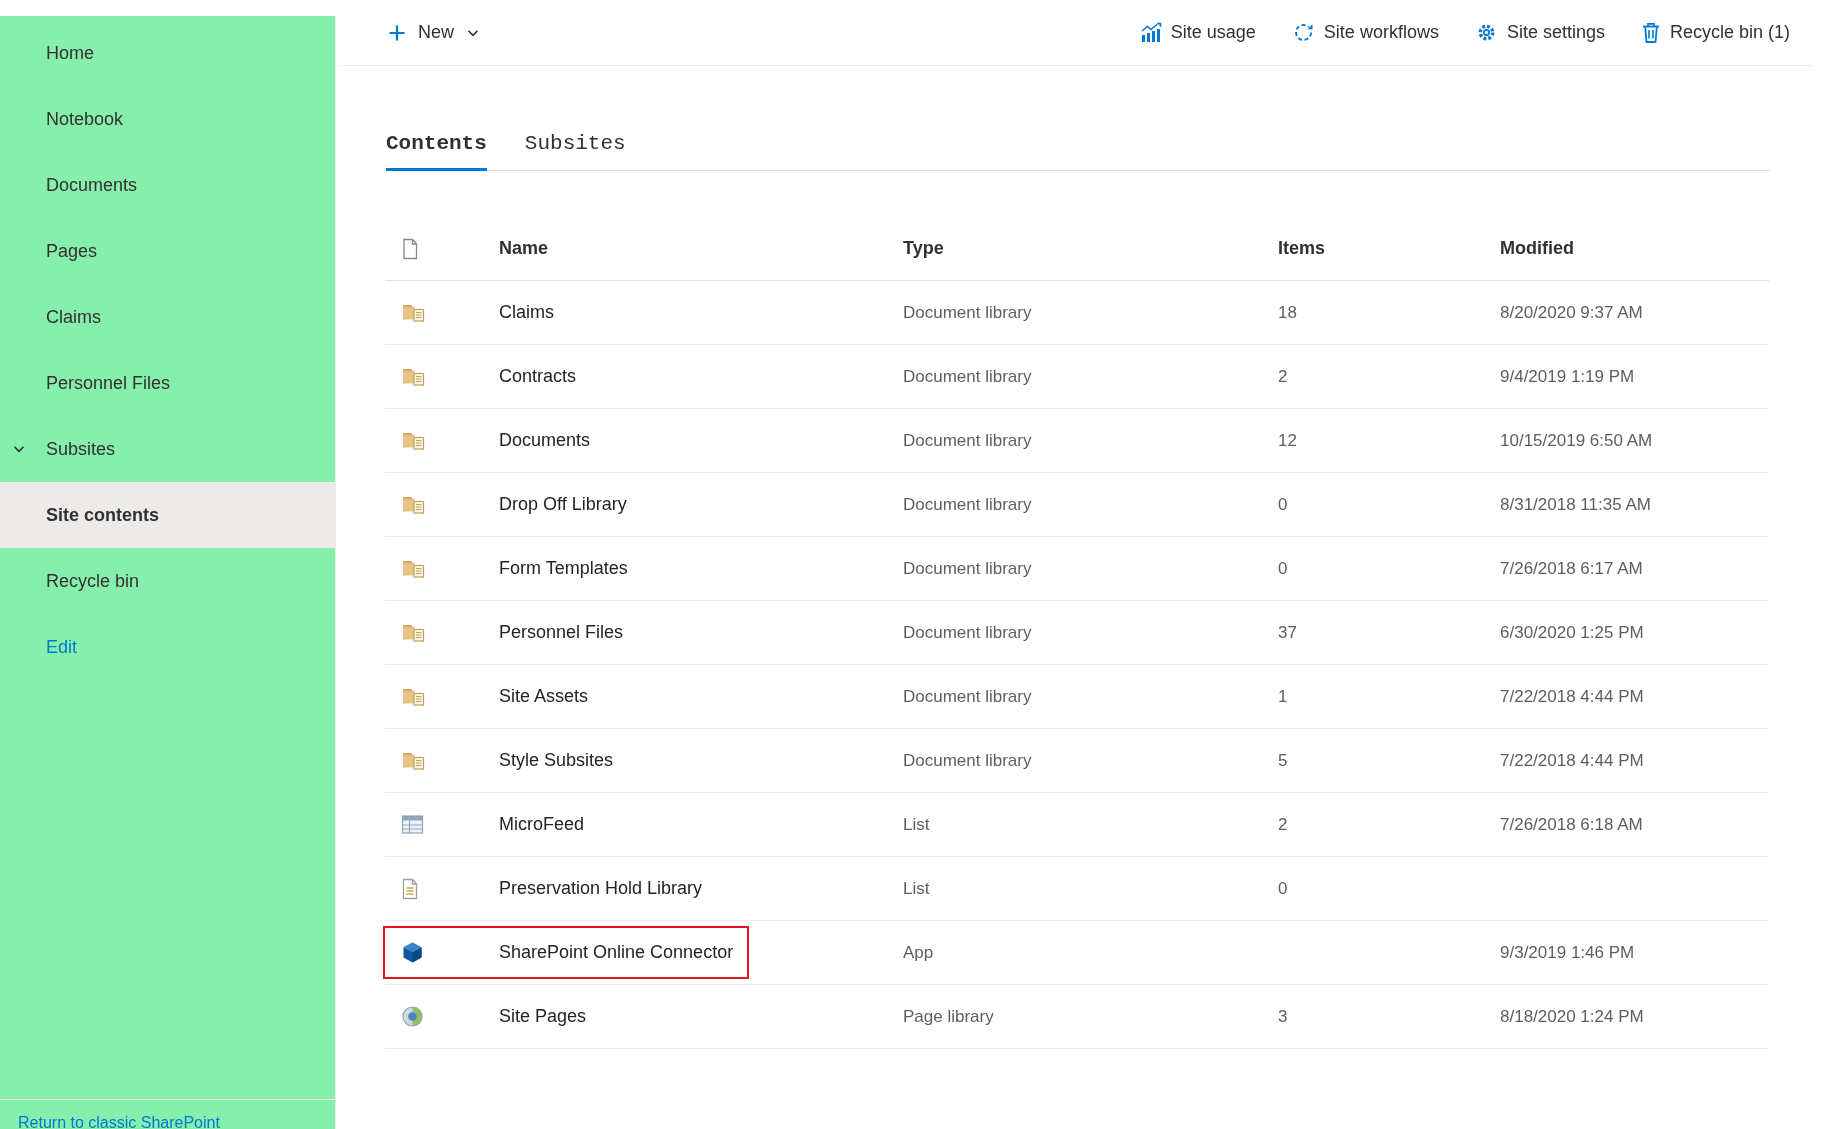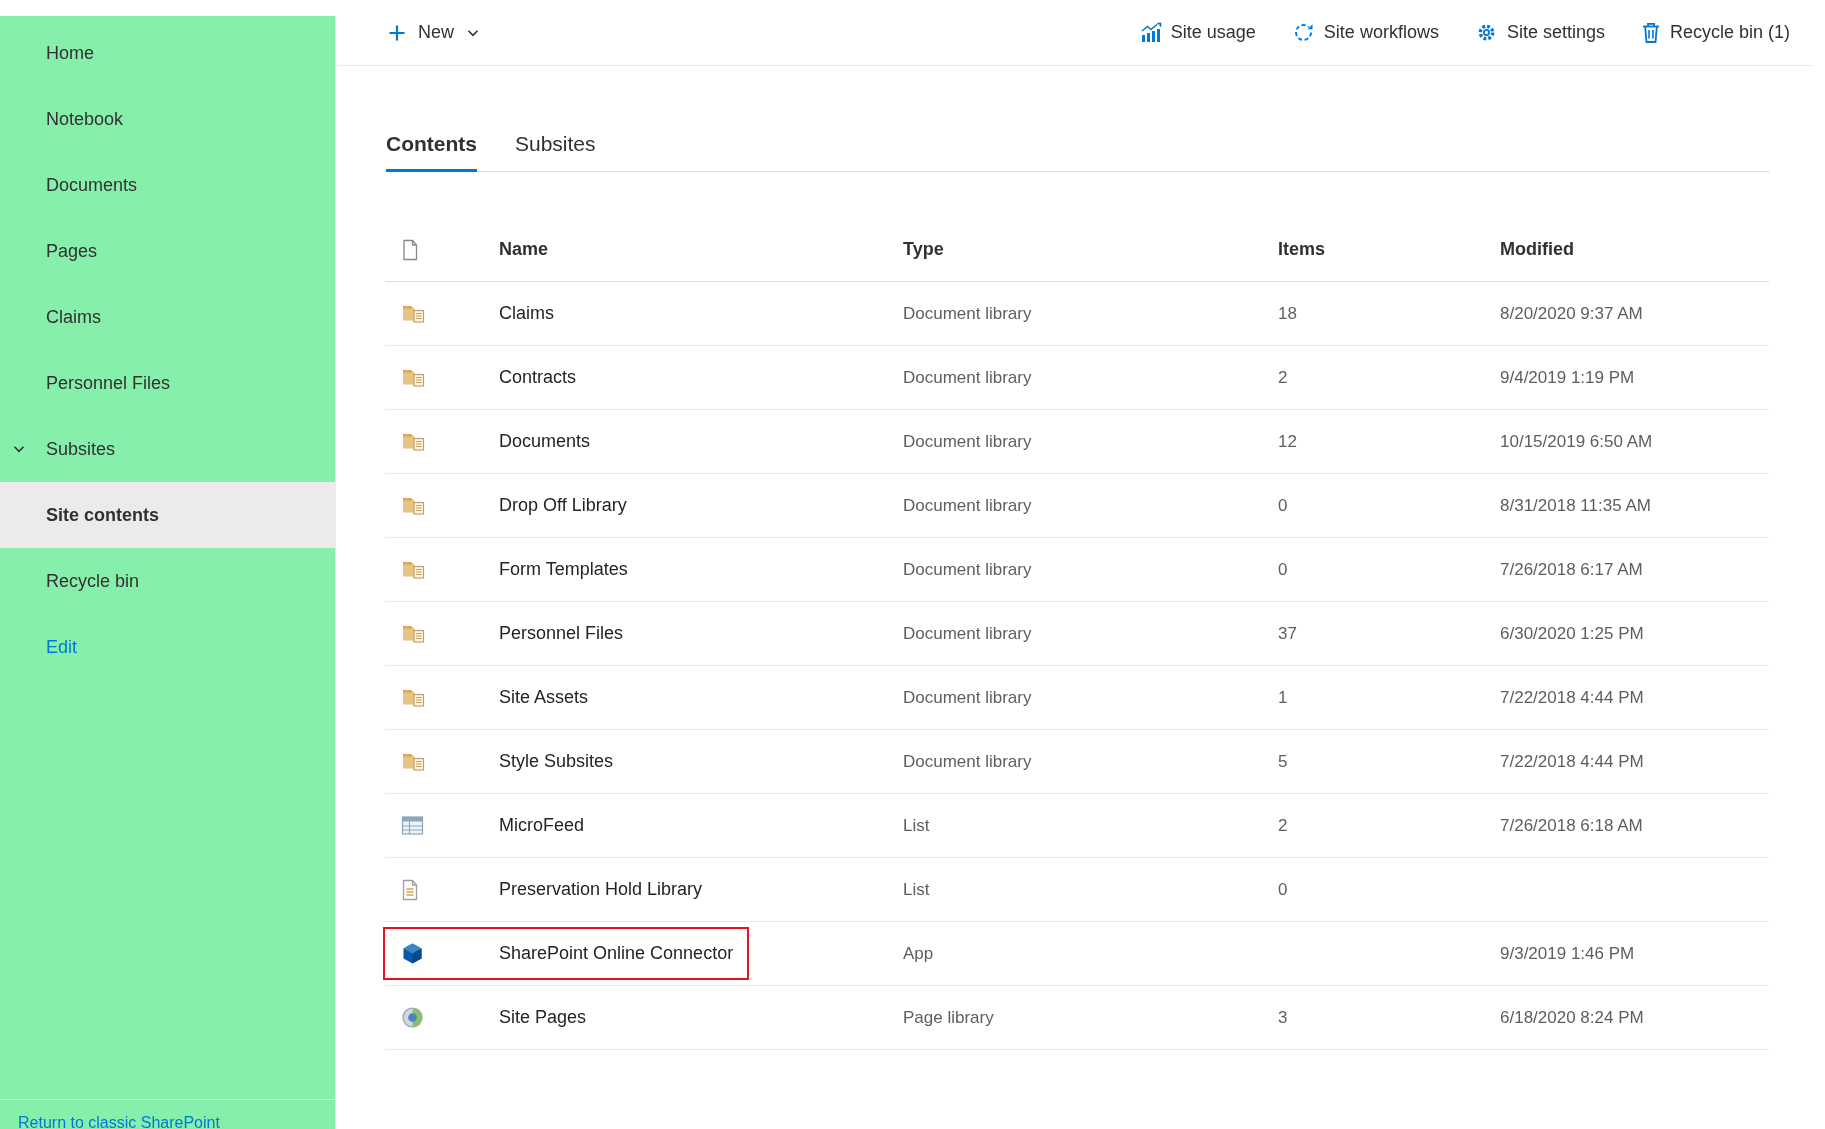--- a/index.html
+++ b/index.html
@@ -62,20 +62,21 @@
   .new-btn { display: flex; align-items: center; gap: 10px; font-size: 18px; cursor: pointer; }
   .new-btn .chev-sm { margin-left: 2px; display: flex; }
   .ic { display: inline-flex; align-items: center; justify-content: center; }
   .toolbar-actions { display: flex; align-items: center; gap: 36px; }
   .action { display: flex; align-items: center; gap: 9px; font-size: 18px; cursor: pointer; white-space: nowrap; }
 
   
   .tabs-row {
     margin: 66px 0 0 49px; width: 1384px;
     border-bottom: 1px solid var(--line-dark);
+    font-family: Liberation Mono, monospace;
   }
   .tabs-inner { display: flex; gap: 38px; }
   .tab {
     position: relative; font-size: 21px;
     padding-bottom: 15px; cursor: pointer; color: var(--text);
   }
   .tab.active { font-weight: bold; }
   .tab.active::after {
     content: ''; position: absolute; left: 0; right: 0; bottom: -1px;
     height: 3px; background: var(--accent);
@@ -429,18 +430,18 @@
               <svg width="23" height="23" viewBox="0 0 23 23">
                 <circle cx="11.5" cy="11.5" r="9.5" fill="#cfd8e0" stroke="#93a6b5" stroke-width="1.2"></circle>
                 <path d="M11.5 2a9.5 9.5 0 0 1 0 19" fill="#8fc068"></path>
                 <circle cx="11.5" cy="11.5" r="4.3" fill="#4d82c4"></circle>
               </svg>
             </span>
     </span>
     <span class="cell name-cell">Site Pages</span>
     <span class="cell type-cell">Page library</span>
     <span class="cell items-cell">3</span>
-    <span class="cell modified-cell">6/18/2020 8:24 PM</span>
+    <span class="cell modified-cell">8/18/2020 1:24 PM</span>
   </div>
 </div>
   </div>
 
 </div>
 
 </body></html>

